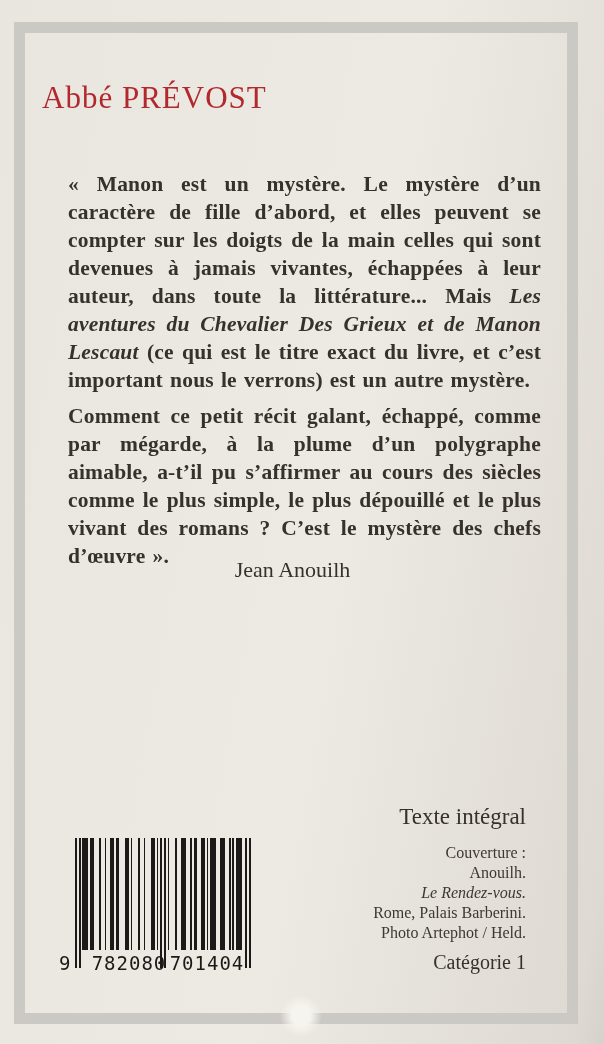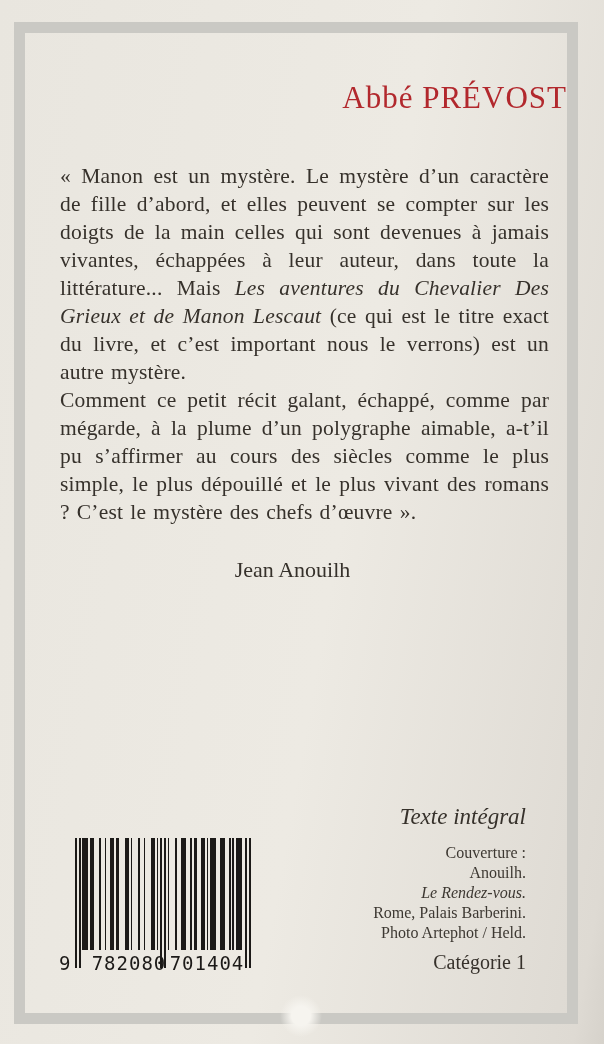--- a/index.html
+++ b/index.html
@@ -7,43 +7,43 @@
     position:relative;width:604px;height:1044px;overflow:hidden;
     background:linear-gradient(100deg,#e9e6df 0%,#edeae3 55%,#dedad3 96%,#d6d2cb 100%);
     font-family:"Liberation Serif",serif;color:#332e28;
   }
   .frame{
     position:absolute;left:14px;top:22px;width:564px;height:1002px;
     border:11px solid var(--frame-gray);box-sizing:border-box;
   }
   .content{position:absolute;left:25px;top:33px;width:542px;height:980px;}
   .author{
-    position:absolute;top:47px;left:0;width:100%;text-align:right;
-    font-size:31px;letter-spacing:1px;color:var(--title-red);
+    position:absolute;top:47px;left:0;width:100%;text-align:left;
+    font-size:31px;letter-spacing:1px;color:var(--title-red);padding-left:17px;
   }
   .title{
     position:absolute;top:80px;left:0;width:100%;text-align:center;
     font-size:29px;color:#2c2822;
   }
   .quote{
     position:absolute;left:35px;top:129px;width:489px;
     font-size:21.5px;line-height:28px;text-align:justify;
     letter-spacing:.2px;word-spacing:1.5px;color:#36312b;
   }
-  .quote p{margin:0;}
+  .quote p{margin:8px;font-weight:bold;}
   .quote .it{font-style:italic;}
   .attribution{
     position:absolute;left:35px;top:524px;width:489px;
     text-align:center;padding-right:0;box-sizing:border-box;
     font-size:22px;color:#36312b;
   }
   .attribution span{margin-right:24px;}
   .edition{
     position:absolute;right:41px;top:771px;text-align:right;
-    font-size:23px;color:#36312b;font-style:italic;
+    font-size:23px;color:#36312b;
   }
   .credits{
     position:absolute;right:41px;top:810px;text-align:right;
     font-size:16px;line-height:20px;color:#3d3832;
   }
   .credits .it{font-style:italic;}
   .category{
     position:absolute;right:41px;top:918px;text-align:right;
     font-size:20px;color:#36312b;
   }

